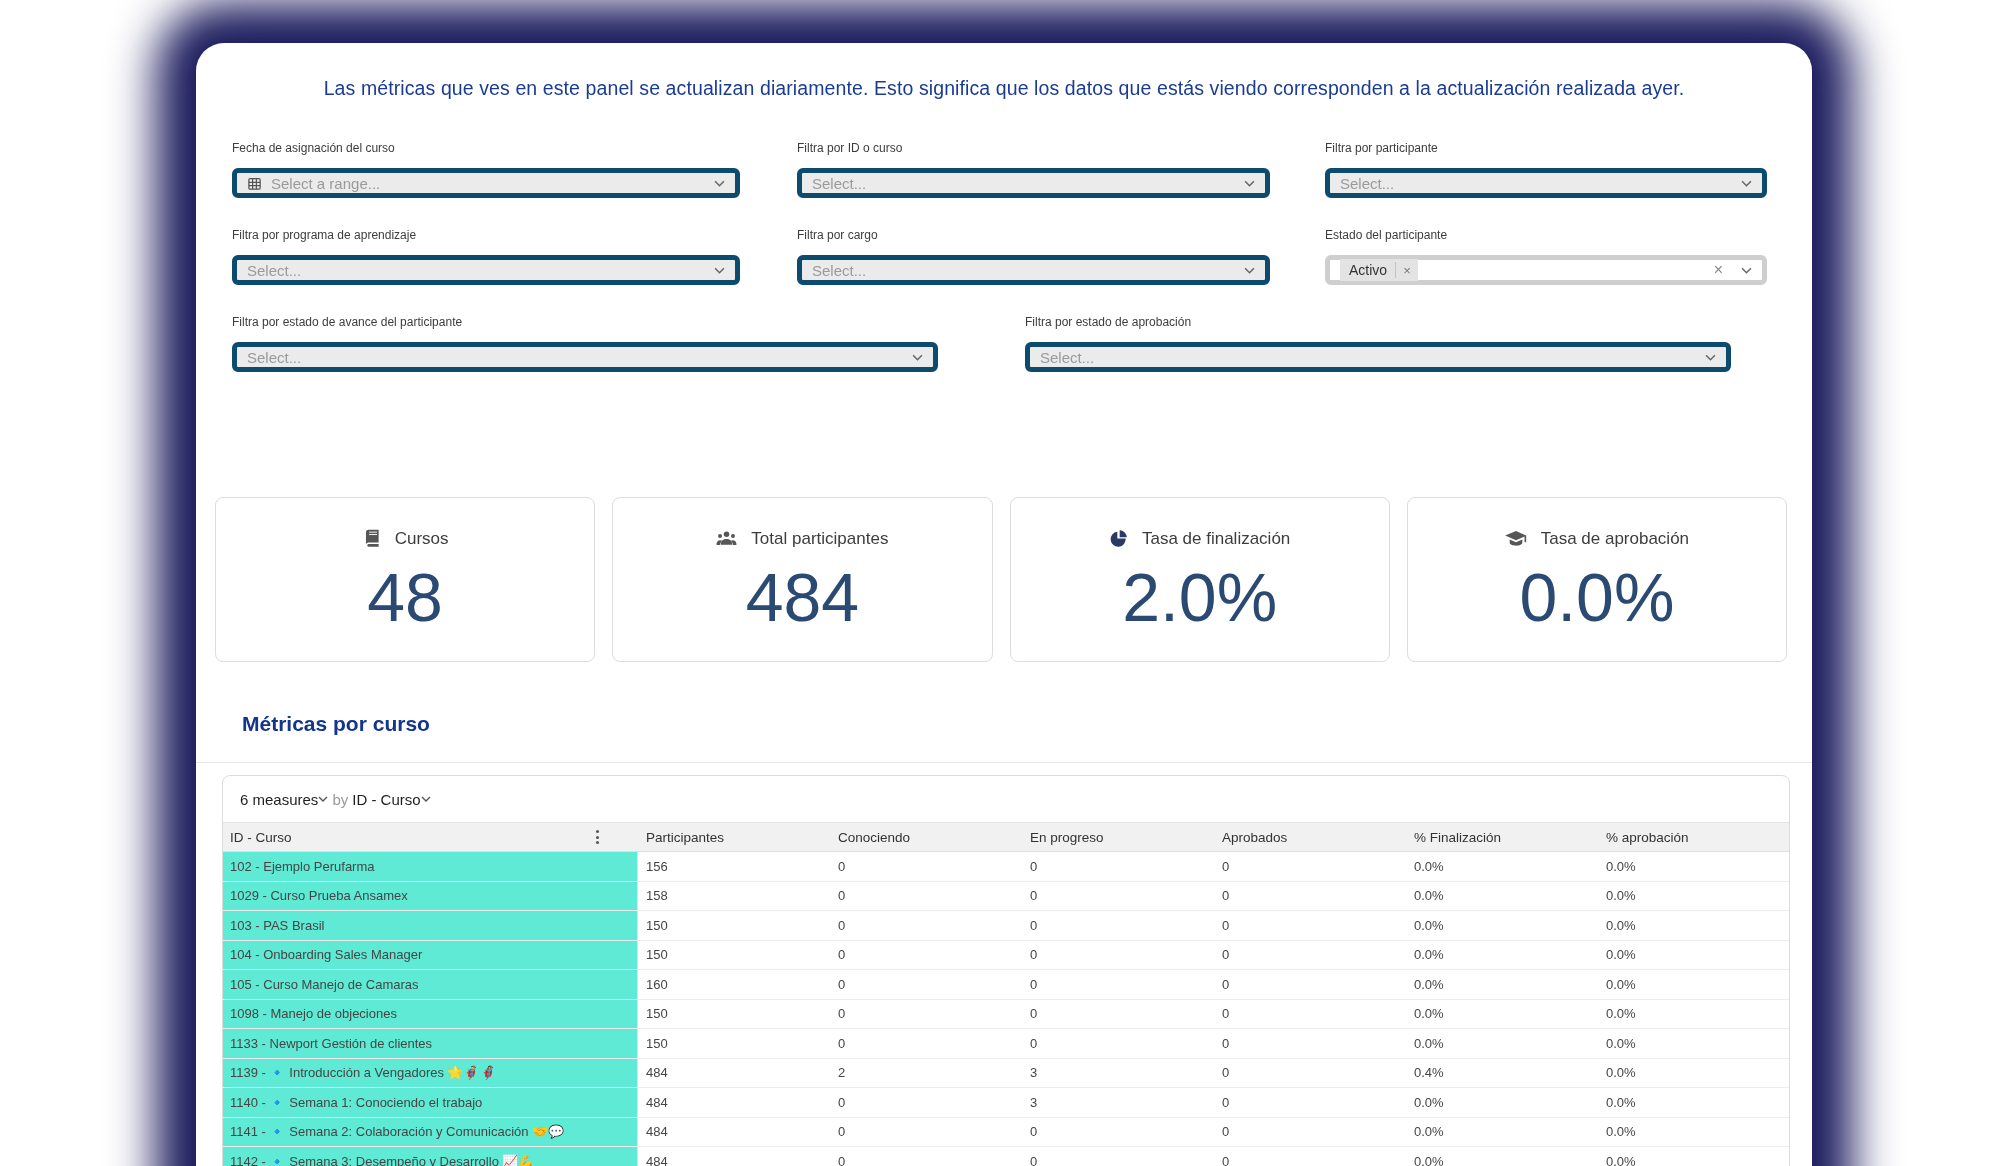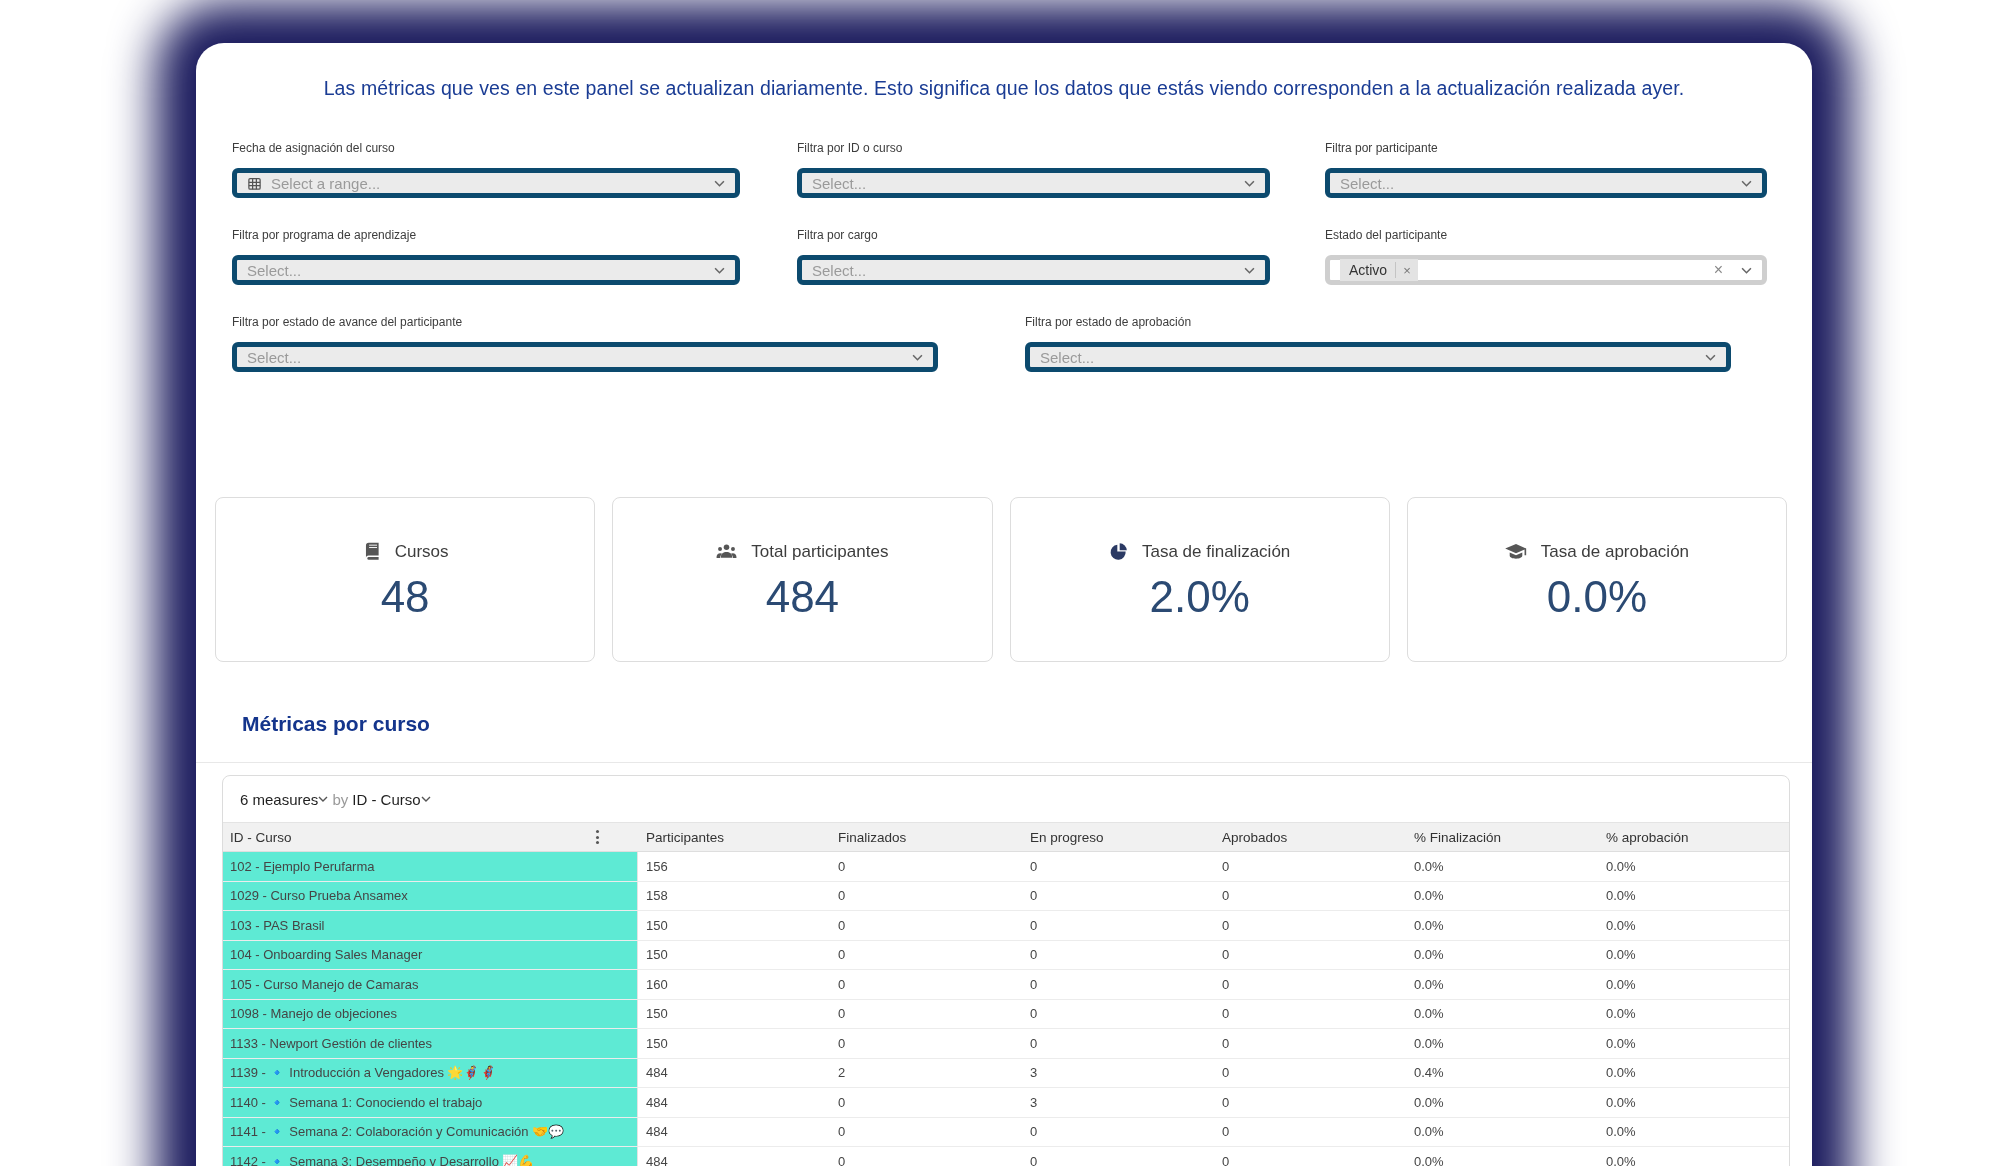--- a/index.html
+++ b/index.html
@@ -33,21 +33,21 @@
   .clear-x { color:#888; font-size:16px; margin-right:10px; }
 
   
   .mrow { position:absolute; left:19px; right:25px; top:454px; height:165px;
           display:flex; gap:17px; }
   .mcard { flex:1 1 0; background:#fff; border:1px solid #ddd; border-radius:8px;
            display:flex; flex-direction:column; align-items:center; justify-content:center;
            padding-top:4px; }
   .mlabel-row { display:flex; align-items:center; gap:14px; }
   .mlabel { font-size:17px; color:#3d3d3d; }
-  .mvalue { font-size:44px; font-weight:500; color:#2b4a73; margin-top:11px; line-height:1.1; }
+  .mvalue { font-size:68px; font-weight:500; color:#2b4a73; margin-top:11px; line-height:1.1; }
 
   
   .section-title { position:absolute; left:46px; top:669px; font-size:21px; font-weight:700;
                    color:#14358c; }
   .divider { position:absolute; left:0; right:0; top:719px; height:1px; background:#e8e8e8; }
 
   
   .panel { position:absolute; left:26px; top:732px; width:1568px;
            border:1px solid #dcdcdc; border-radius:8px 8px 0 0; background:#fff; overflow:hidden; }
   .toolbar { height:47px; display:flex; align-items:center; padding:0 17px; gap:0;
@@ -267,21 +267,21 @@
       <div class="grid-row thead">
         <div class="hcell first">
           <span>ID - Curso</span>
           <span class="kebab">
               <i></i>
               <i></i>
               <i></i>
             </span>
         </div>
         <div class="hcell">Participantes</div>
-        <div class="hcell">Finalizados</div>
+        <div class="hcell">Conociendo</div>
         <div class="hcell">En progreso</div>
         <div class="hcell">Aprobados</div>
         <div class="hcell">% Finalización</div>
         <div class="hcell">% aprobación</div>
       </div>
 
       <div>
           <div class="grid-row trow">
             <div class="tcell first">102 - Ejemplo Perufarma</div>
             <div class="tcell">156</div>

